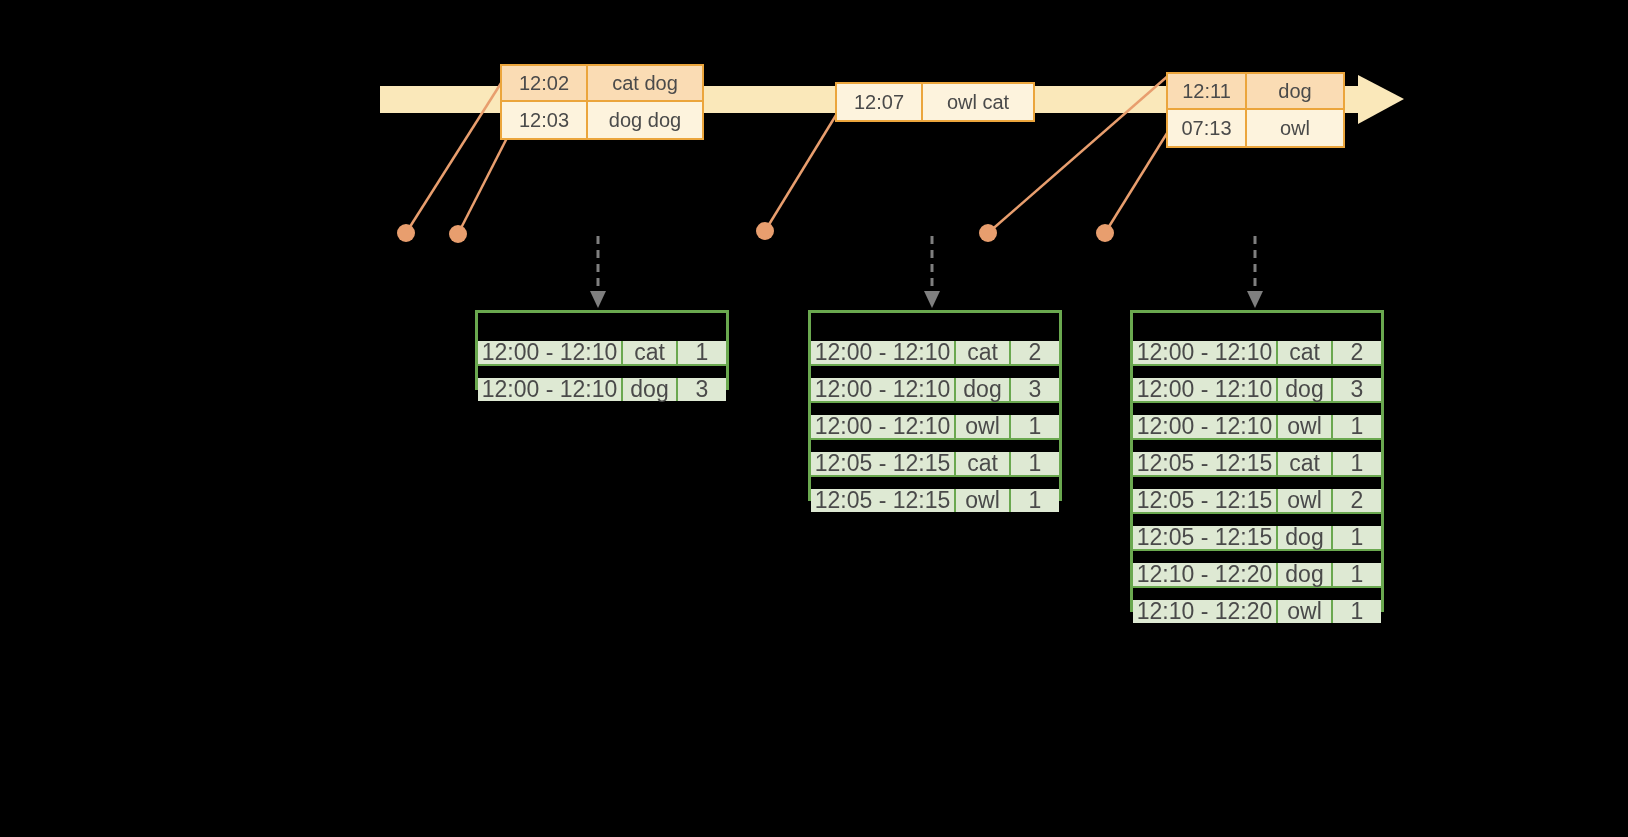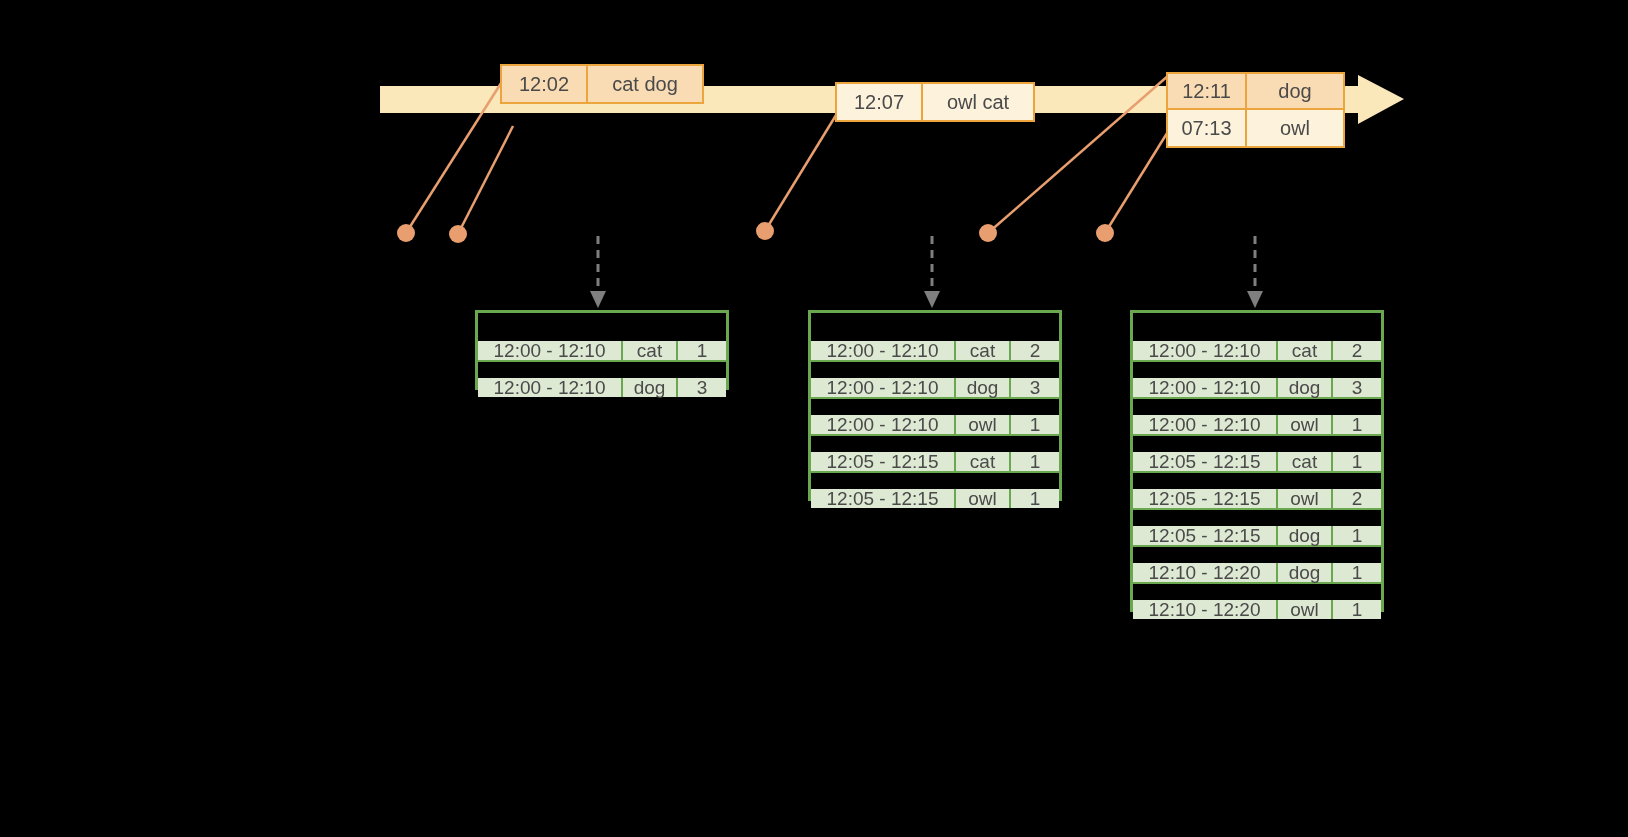--- a/index.html
+++ b/index.html
@@ -49,21 +49,21 @@
   .event-table .trow:first-child .tcell{background:var(--event-row-dark);}
   .event-table.light-first .trow:first-child .tcell{background:var(--event-row-light);}
 
   
   .result-table{border:3px solid var(--result-border);}
   .result-table .trow{height:37px;}
   .result-table .tcell{
     background:var(--result-fill);
     border-right:2px solid var(--result-border);
     border-bottom:2px solid var(--result-border);
-    font-size:19px;
+    font-size:23px;
     margin-top:28px;
   }
   .result-table .tcell:last-child{border-right:none;}
   .result-table .trow:last-child .tcell{border-bottom:none;}
 </style>
 </head>
 <body>
 
 <div class="canvas">
 
@@ -96,20 +96,24 @@
       <line class="dash" x1="1255" y1="236" x2="1255" y2="292"></line>
       <polygon class="dash-head" points="1247,291 1263,291 1255,308"></polygon>
     </g>
   </svg>
 
   <div class="dtable event-table" style="left:500px;top:64px;--cols:86px 114px">
       <div class="trow">
         <div class="tcell">12:02</div>
         <div class="tcell">cat dog</div>
       </div>
+      <div class="trow">
+        <div class="tcell">12:03</div>
+        <div class="tcell">dog dog</div>
+      </div>
     </div>
 
   <div class="dtable event-table light-first" style="left:835px;top:82px;--cols:86px 110px">
       <div class="trow">
         <div class="tcell">12:07</div>
         <div class="tcell">owl cat</div>
       </div>
     </div>
 
   <div class="dtable event-table" style="left:1166px;top:72px;--cols:79px 96px">

